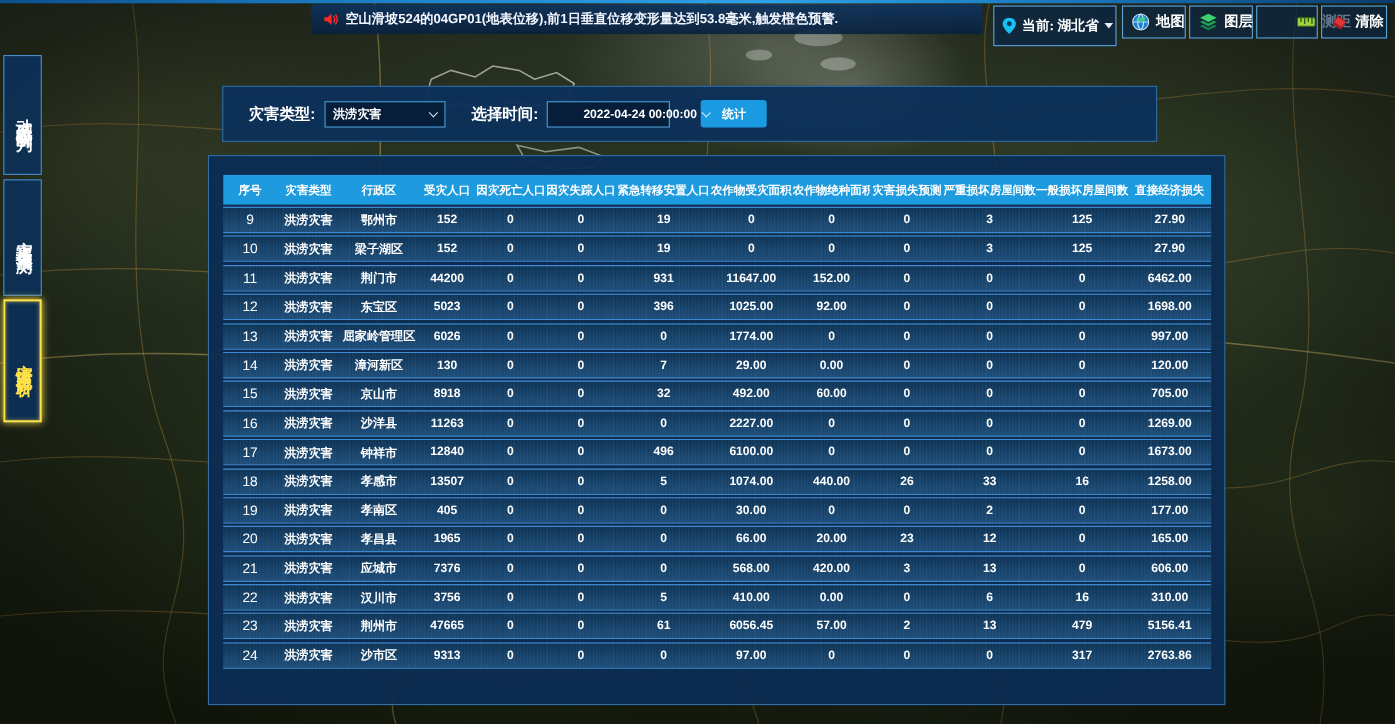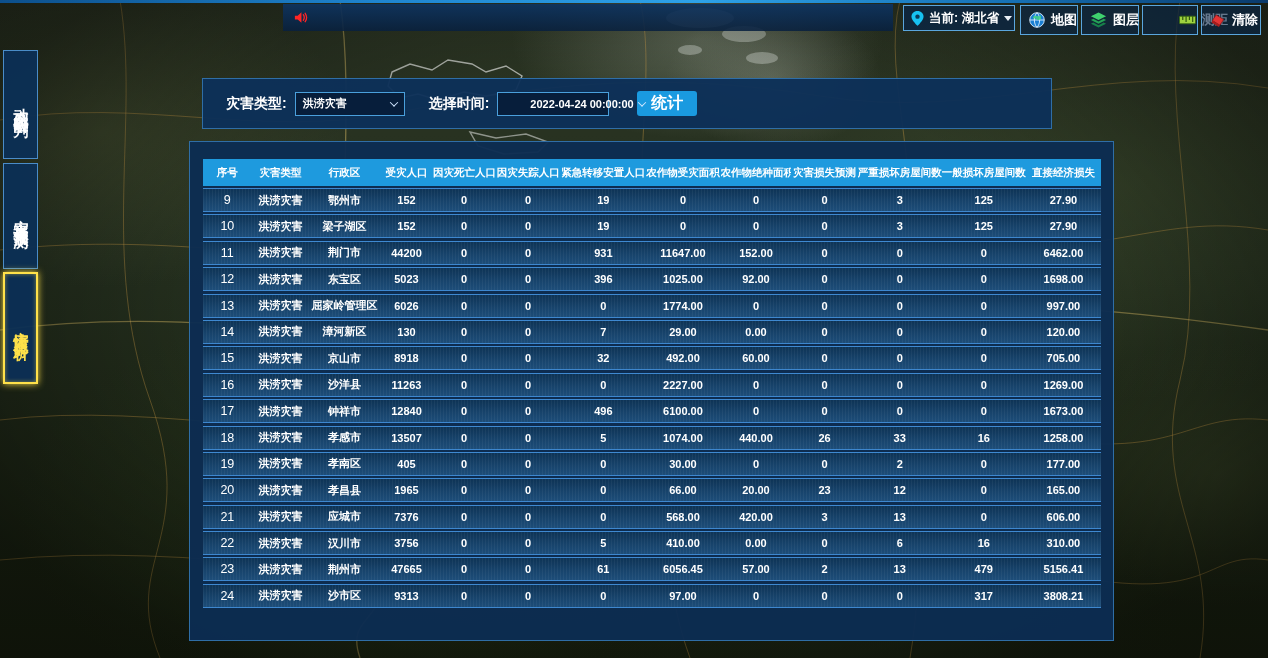--- a/index.html
+++ b/index.html
@@ -23,23 +23,23 @@
     background:radial-gradient(ellipse 760px 420px at 50% 46%, rgba(0,0,0,0) 55%, rgba(0,0,0,0.42) 100%); }
 
   
   .top-line{ position:absolute; left:0; top:0; width:100%; height:3px; z-index:3;
     background:linear-gradient(90deg,#0c4f8c 0%,#1f85cf 30%,#2ea2e8 55%,#1670b4 80%,#0a3a6b 100%); }
   .alert-bar{ position:absolute; left:283px; top:4px; width:610px; height:27px; z-index:3;
     display:flex; align-items:center; gap:6px; padding:0 10px;
     background:linear-gradient(180deg, rgba(14,52,96,0.92), rgba(8,32,62,0.88)); }
   .alert-text{ color:#f2f7ff; font-size:12px; font-weight:bold; white-space:nowrap; overflow:hidden; }
 
-  .loc-box{ position:absolute; left:903px; top:5px; width:112px; height:26px; z-index:3;
+  .loc-box{ position:absolute; left:903px; top:5px; width:112px; height:37px; z-index:3;
     display:flex; align-items:center; gap:5px; padding:0 7px;
-    background:rgba(9,38,72,0.72); border:1px solid #5aa6dd; cursor:pointer; }
+    background:rgba(9,38,72,0.72); border:1px solid #5aa6dd; cursor:pointer;font-family:Liberation Serif, serif; }
   .loc-label{ color:#fff; font-size:12.5px; font-weight:bold; white-space:nowrap; flex:1; }
   .tri-down{ width:0; height:0; border-left:4px solid transparent; border-right:4px solid transparent; border-top:5px solid #e8eef5; }
 
   .tb-btn{ position:absolute; top:5px; height:30px; z-index:3; display:flex; align-items:center; gap:6px;
     padding:0 8px; background:rgba(9,38,72,0.62); border:1px solid #5aa6dd; cursor:pointer; }
   .tb-btn span.lbl{ color:#fff; font-size:13px; font-weight:bold; white-space:nowrap; }
   #btn-map{ left:1020px; width:58px; } #btn-layers{ left:1081px; width:58px; }
   #btn-measure{ left:1142px; width:56px;padding-left:36px; } #btn-clear{ left:1201px; width:60px; }
 
   
@@ -60,21 +60,21 @@
   .f-label{ color:#fff; font-size:14px; font-weight:bold; white-space:nowrap; }
   .f-select{ display:flex; align-items:center; justify-content:space-between;
     height:24px; margin:0 0 0 8px; padding:0 7px;
     background:rgba(7,30,58,0.95); border:1px solid #4aa0dc; cursor:pointer; }
   #sel-type{ width:110px; } #sel-time{ width:112px;padding-left:32px; }
   .f-select .val{ color:#fff; font-size:11px; font-weight:bold; white-space:nowrap; }
   .chev{ width:6px; height:6px; border-right:1.5px solid #cfe6ff; border-bottom:1.5px solid #cfe6ff;
     transform:rotate(45deg) translate(-1px,-1px); flex:none; margin-left:5px; }
   .gap1{ width:24px; } .gap2{ width:28px; }
   .stat-btn{ width:60px; height:25px; background:#1a9ae0; border:none; border-radius:3px;
-    color:#fff; font-size:16px; font-weight:bold; cursor:pointer; font-family:inherit;text-align:center; }
+    color:#fff; font-size:11px; font-weight:bold; cursor:pointer; font-family:inherit;text-align:center; }
 
   
   .table-panel{ position:absolute; left:189px; top:141px; width:925px; height:500px; z-index:2;
     background:rgba(12,45,82,0.96); border:1px solid #2f6ea6; padding:17px 12px 0 13px; }
   .grid13{ display:grid;
     grid-template-columns:5.5fr 6.5fr 8fr 6fr 7fr 7.5fr 9.5fr 8.5fr 8fr 7.5fr 9.5fr 9.5fr 8.5fr; }
   .tbl-header{ height:27px; background:#1e9ade; align-items:center; }
   .tbl-header .th{ color:#fff; font-size:10.5px; font-weight:bold; text-align:center; white-space:nowrap; overflow:hidden; }
   .tbl-body{ margin-top:2px; }
   .tbl-row{ height:24px; align-items:center; margin-bottom:2.4px; cursor:pointer;
@@ -118,20 +118,21 @@
 </svg>
 <div id="vignette"></div>
 
 <div class="top-line"></div>
 
 <div class="alert-bar">
   <svg class="icon-svg" width="15" height="15" viewBox="0 0 16 16">
     <path d="M2,6 L5,6 L9,2.5 L9,13.5 L5,10 L2,10 Z" fill="#ff2525"></path>
     <path d="M11,5 q2,3 0,6 M13,3.5 q3,4.5 0,9" stroke="#ff2525" stroke-width="1.4" fill="none" stroke-linecap="round"></path>
   </svg>
+  <span class="alert-text">空山滑坡524的04GP01(地表位移),前1日垂直位移变形量达到53.8毫米,触发橙色预警.</span>
 </div>
 
 <div class="loc-box">
   <svg class="icon-svg" width="13" height="15" viewBox="0 0 14 16">
     <path d="M7,0 C3.1,0 0.5,2.8 0.5,6.2 C0.5,10 7,16 7,16 S13.5,10 13.5,6.2 C13.5,2.8 10.9,0 7,0 Z" fill="#17c2f2"></path>
     <circle cx="7" cy="6" r="2.4" fill="#063a5c"></circle>
   </svg>
   <span class="loc-label">当前: 湖北省</span>
   <span class="tri-down"></span>
 </div>
@@ -438,16 +439,16 @@
         <div class="td">沙市区</div>
         <div class="td">9313</div>
         <div class="td">0</div>
         <div class="td">0</div>
         <div class="td">0</div>
         <div class="td">97.00</div>
         <div class="td">0</div>
         <div class="td">0</div>
         <div class="td">0</div>
         <div class="td">317</div>
-        <div class="td">3808.21</div>
+        <div class="td">2763.86</div>
       </div>
     </div>
 </div>
 
 </body></html>

